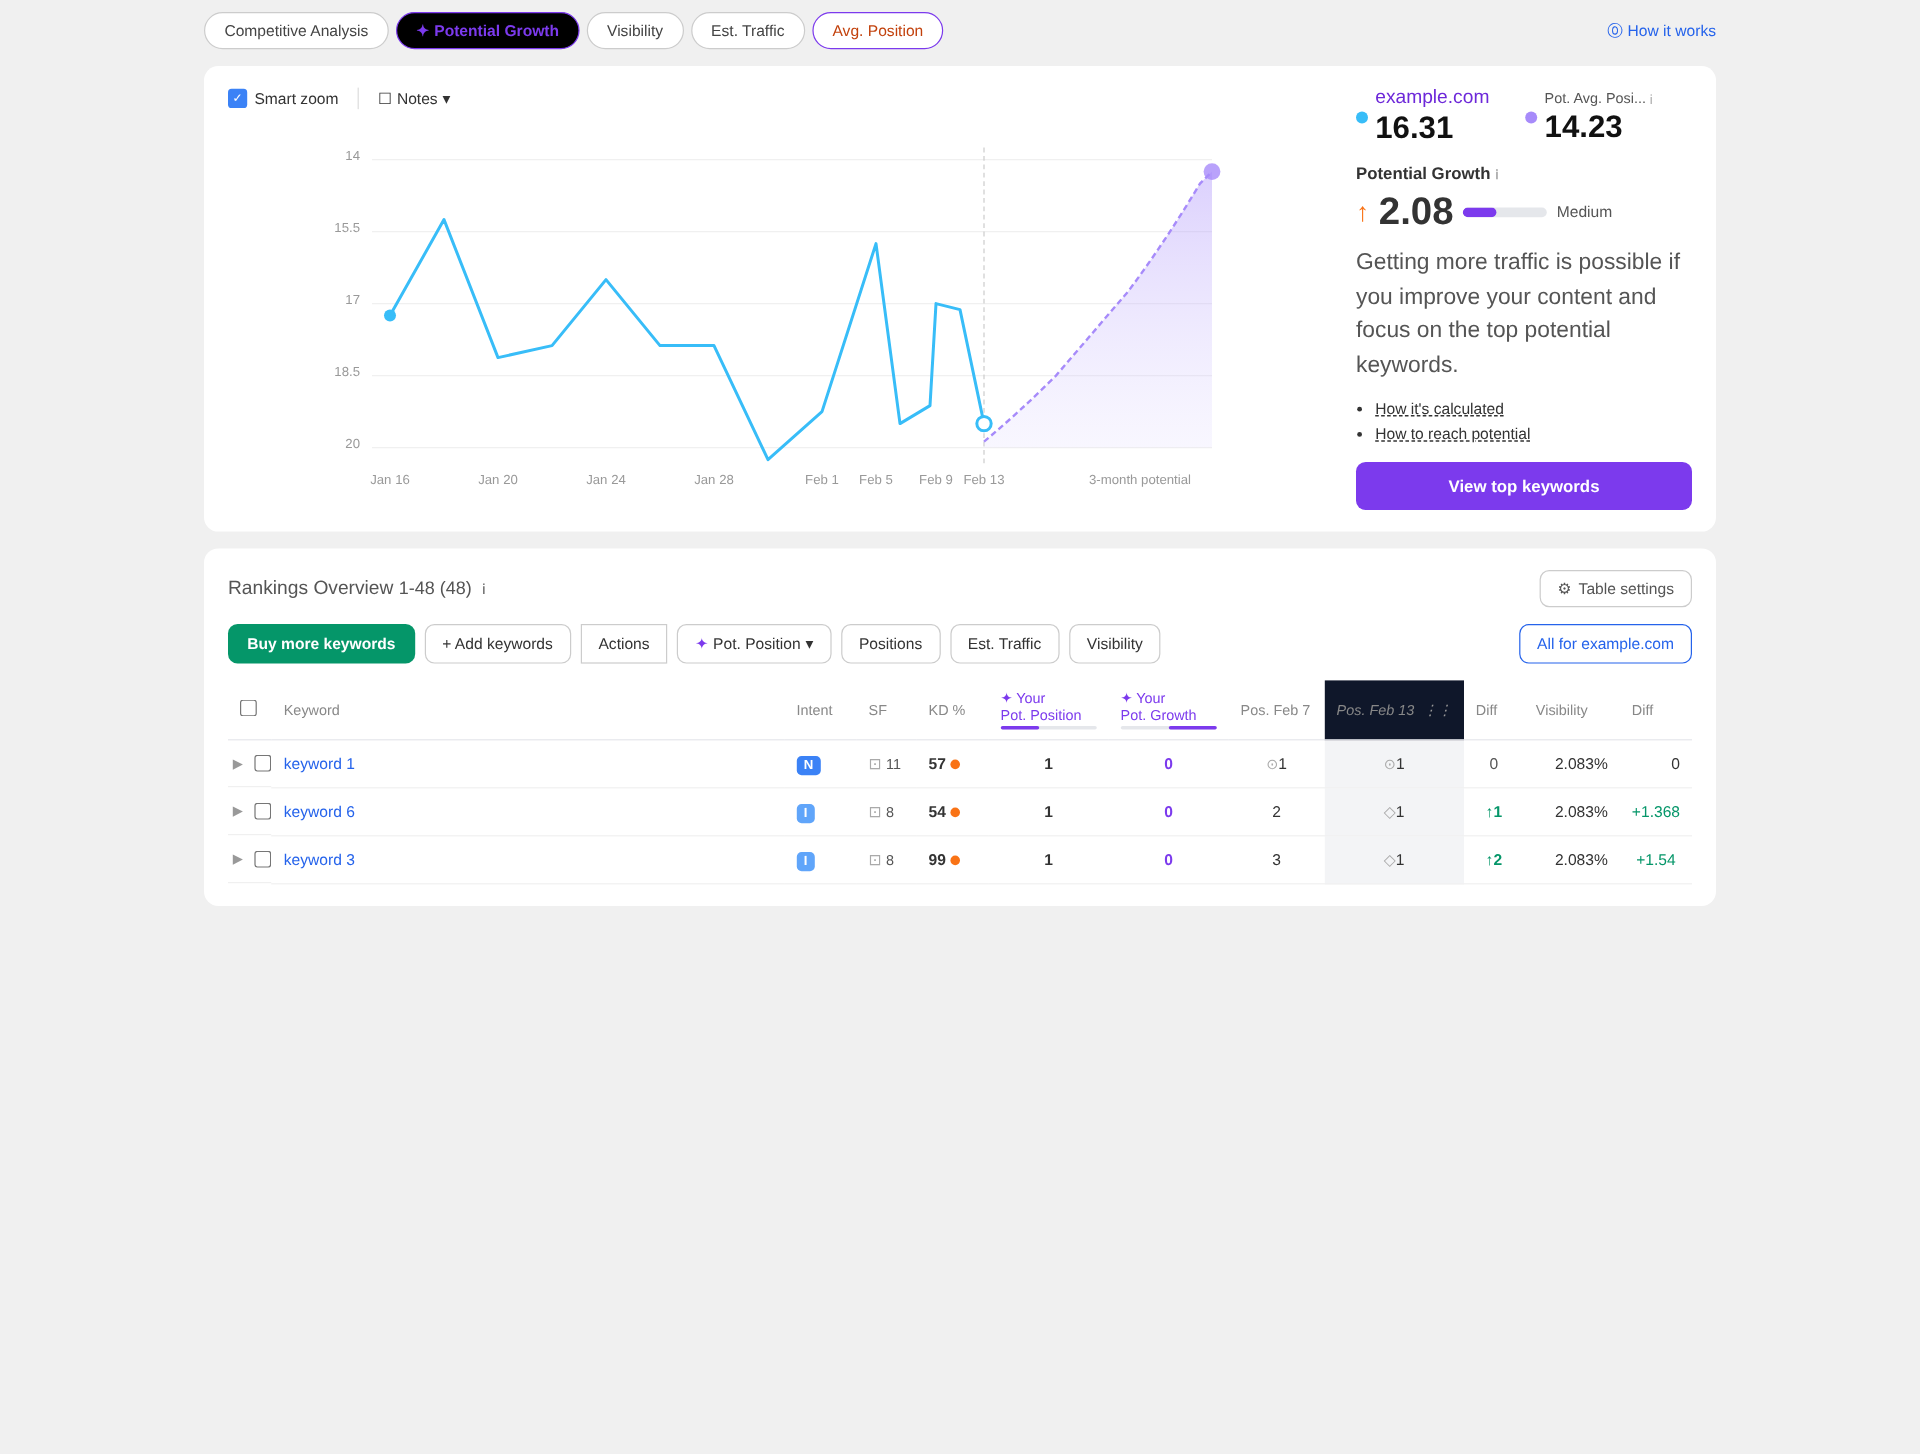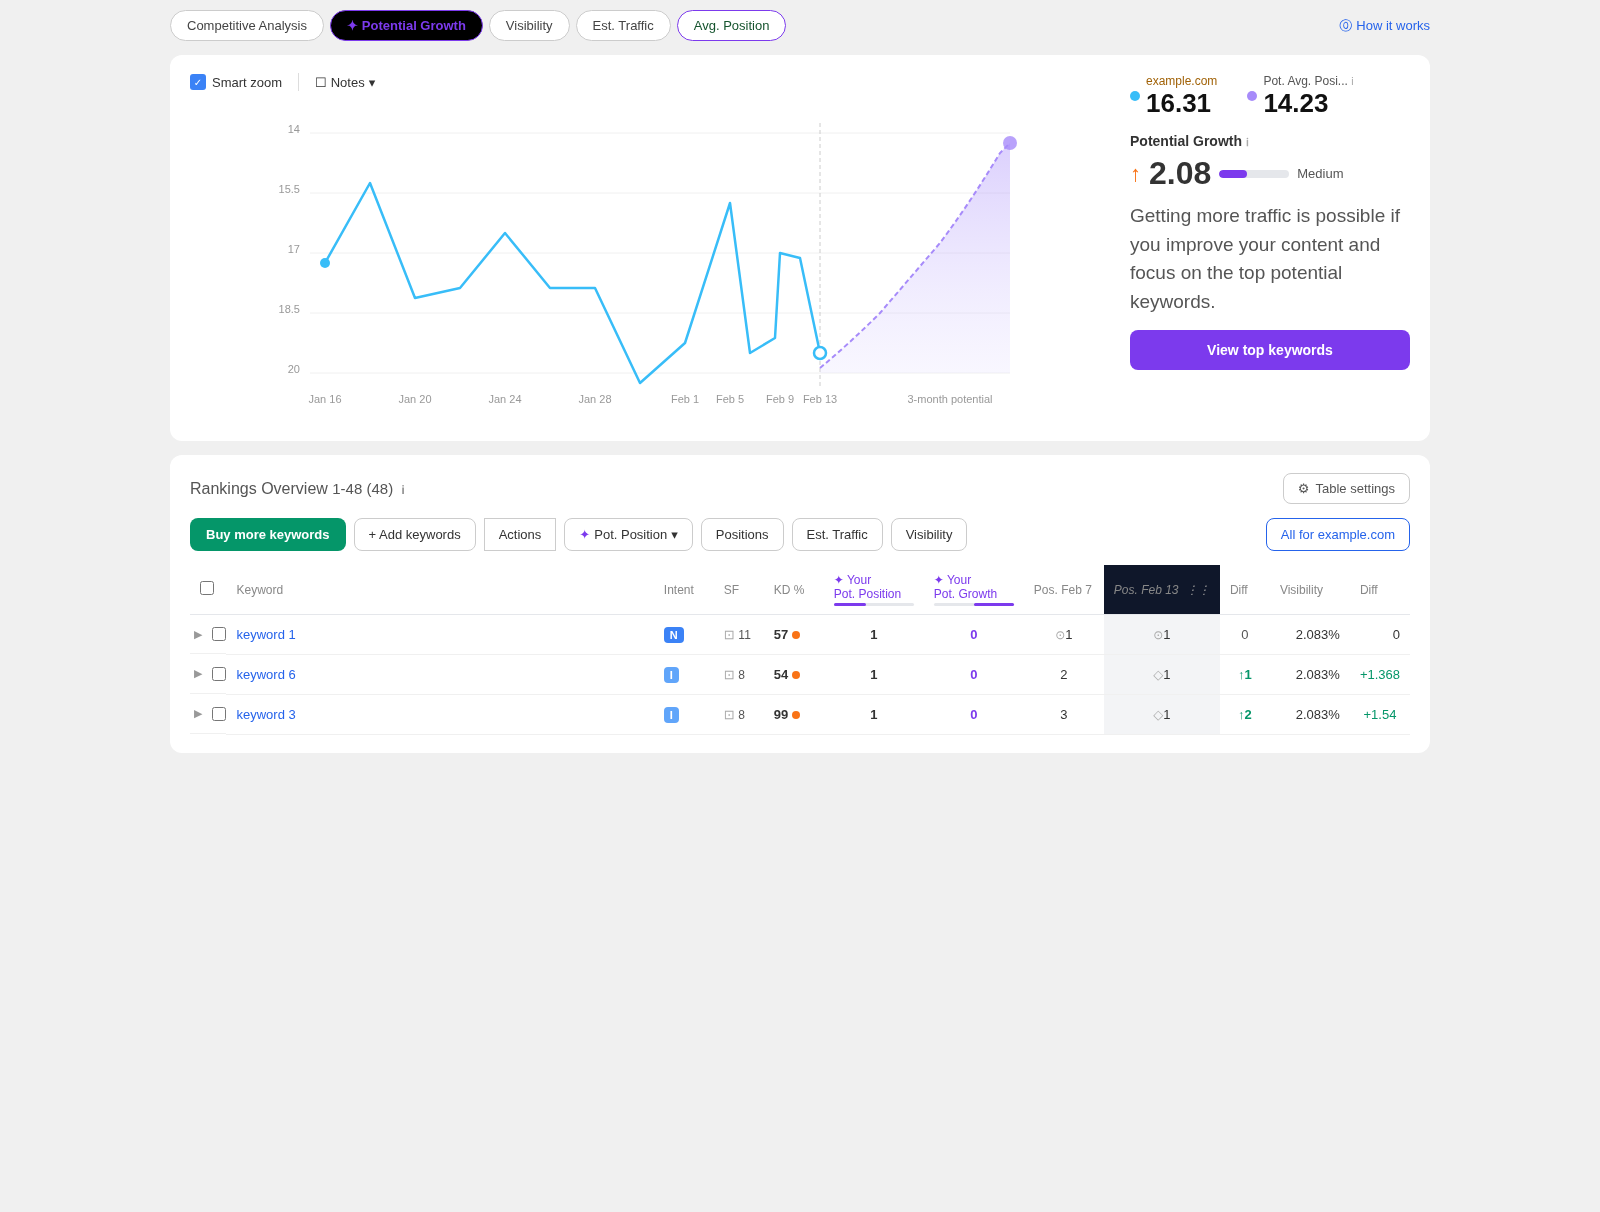--- a/index.html
+++ b/index.html
@@ -3,21 +3,21 @@
   <meta charset="utf-8">
   <style>
     * { box-sizing: border-box; margin: 0; padding: 0; }
     body { font-family: -apple-system, BlinkMacSystemFont, 'Segoe UI', sans-serif; background: #f0f0f0; color: #333; font-size: 13px; }
     .container { width: 1260px; margin: 10px auto; }
 
     
     .tabs-bar { display: flex; align-items: center; justify-content: space-between; margin-bottom: 14px; }
     .tabs-left { display: flex; gap: 6px; align-items: center; }
     .tab { padding: 7px 16px; border: 1.5px solid #ccc; border-radius: 20px; cursor: pointer; background: #fff; font-size: 13px; color: #444; white-space: nowrap; }
-    .tab.active { border-color: #7c3aed; background: #fff; color: #14532d; }
+    .tab.active { border-color: #7c3aed; background: #fff; color: #c2410c; }
     .tab.active-fill { border-color: #7c3aed; background: #000000; color: #7c3aed; font-weight: 600; }
     .tab-icon { color: #7c3aed; margin-right: 4px; }
     .how-it-works { color: #2563eb; font-size: 13px; cursor: pointer; display: flex; align-items: center; gap: 4px; }
 
     
     .chart-panel { background: #fff; border-radius: 12px; padding: 18px 20px; margin-bottom: 14px; display: flex; gap: 20px; }
     .chart-left { flex: 1; min-width: 0; }
     .chart-controls { display: flex; align-items: center; gap: 16px; margin-bottom: 12px; }
     .smart-zoom { display: flex; align-items: center; gap: 6px; font-size: 13px; color: #333; }
     .checkbox-blue { width: 16px; height: 16px; background: #3b82f6; border-radius: 3px; display: flex; align-items: center; justify-content: center; color: white; font-size: 10px; flex-shrink: 0; }
@@ -180,21 +180,21 @@
         </svg>
       </div>
     </div>
 
     <div class="chart-right">
       
       <div class="legend-row">
         <div class="legend-item">
           <div class="legend-dot" style="background:#38bdf8"></div>
           <div>
-            <span style="font-size:12px;color:#a16207">example.com</span>
+            <span style="font-size:16px;color:#6d28d9">example.com</span>
             <span class="legend-value">16.31</span>
           </div>
         </div>
         <div class="legend-item">
           <div class="legend-dot" style="background:#a78bfa"></div>
           <div>
             <span style="font-size:12px;color:#555;display:flex;align-items:center;gap:3px">
               <span>Pot. Avg. Posi...</span>
               <span style="color:#aaa;font-size:11px">ℹ</span>
             </span>
@@ -210,20 +210,24 @@
       </div>
       <div class="pot-growth-value">
         <span class="arrow-up">↑</span>
         <span class="growth-number">2.08</span>
         <div class="progress-bar">
           <div class="progress-fill" style="width:40%"></div>
         </div>
         <span class="medium-label">Medium</span>
       </div>
       <p class="pot-desc">Getting more traffic is possible if you improve your content and focus on the top potential keywords.</p>
+      <ul class="links-list">
+        <li><a>How it's calculated</a></li>
+        <li><a>How to reach potential</a></li>
+      </ul>
       <button class="view-keywords-btn">View top keywords</button>
     </div>
   </div>
 
   <div class="rankings-panel">
     <div class="rankings-header">
       <div>
         <span class="rankings-title">
           <span>Rankings Overview</span>
           <span style="font-weight:400;color:#555;font-size:15px"> <span>1-48 (48)</span></span>

